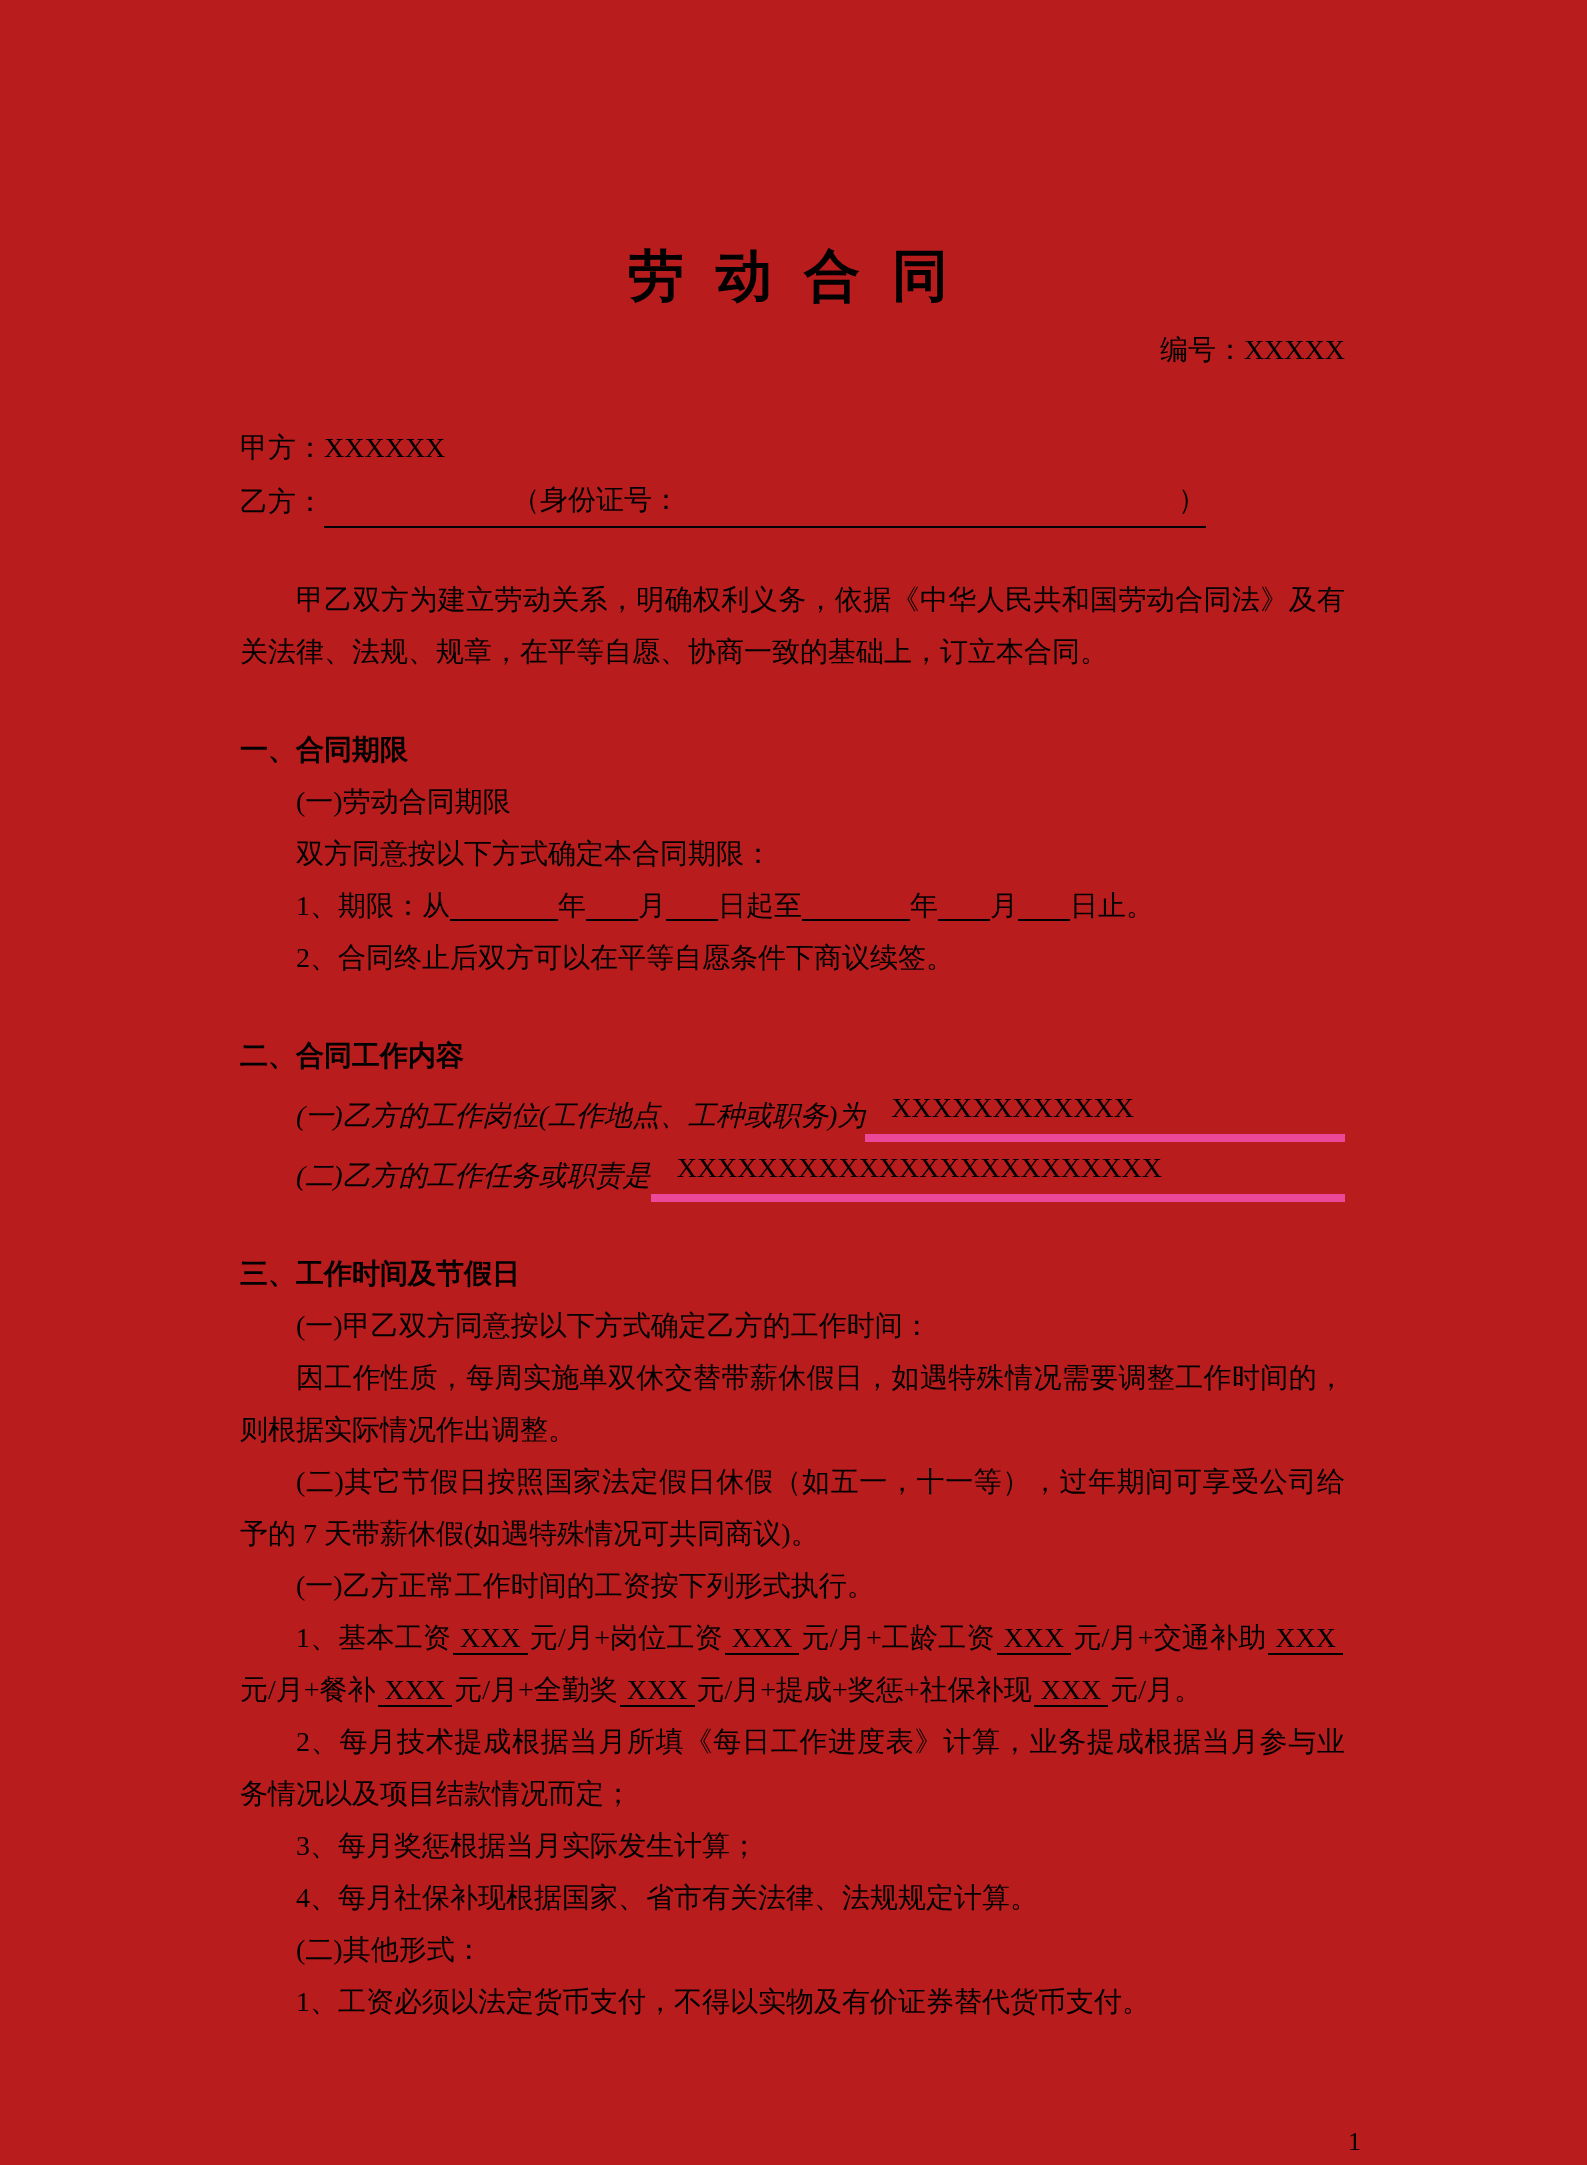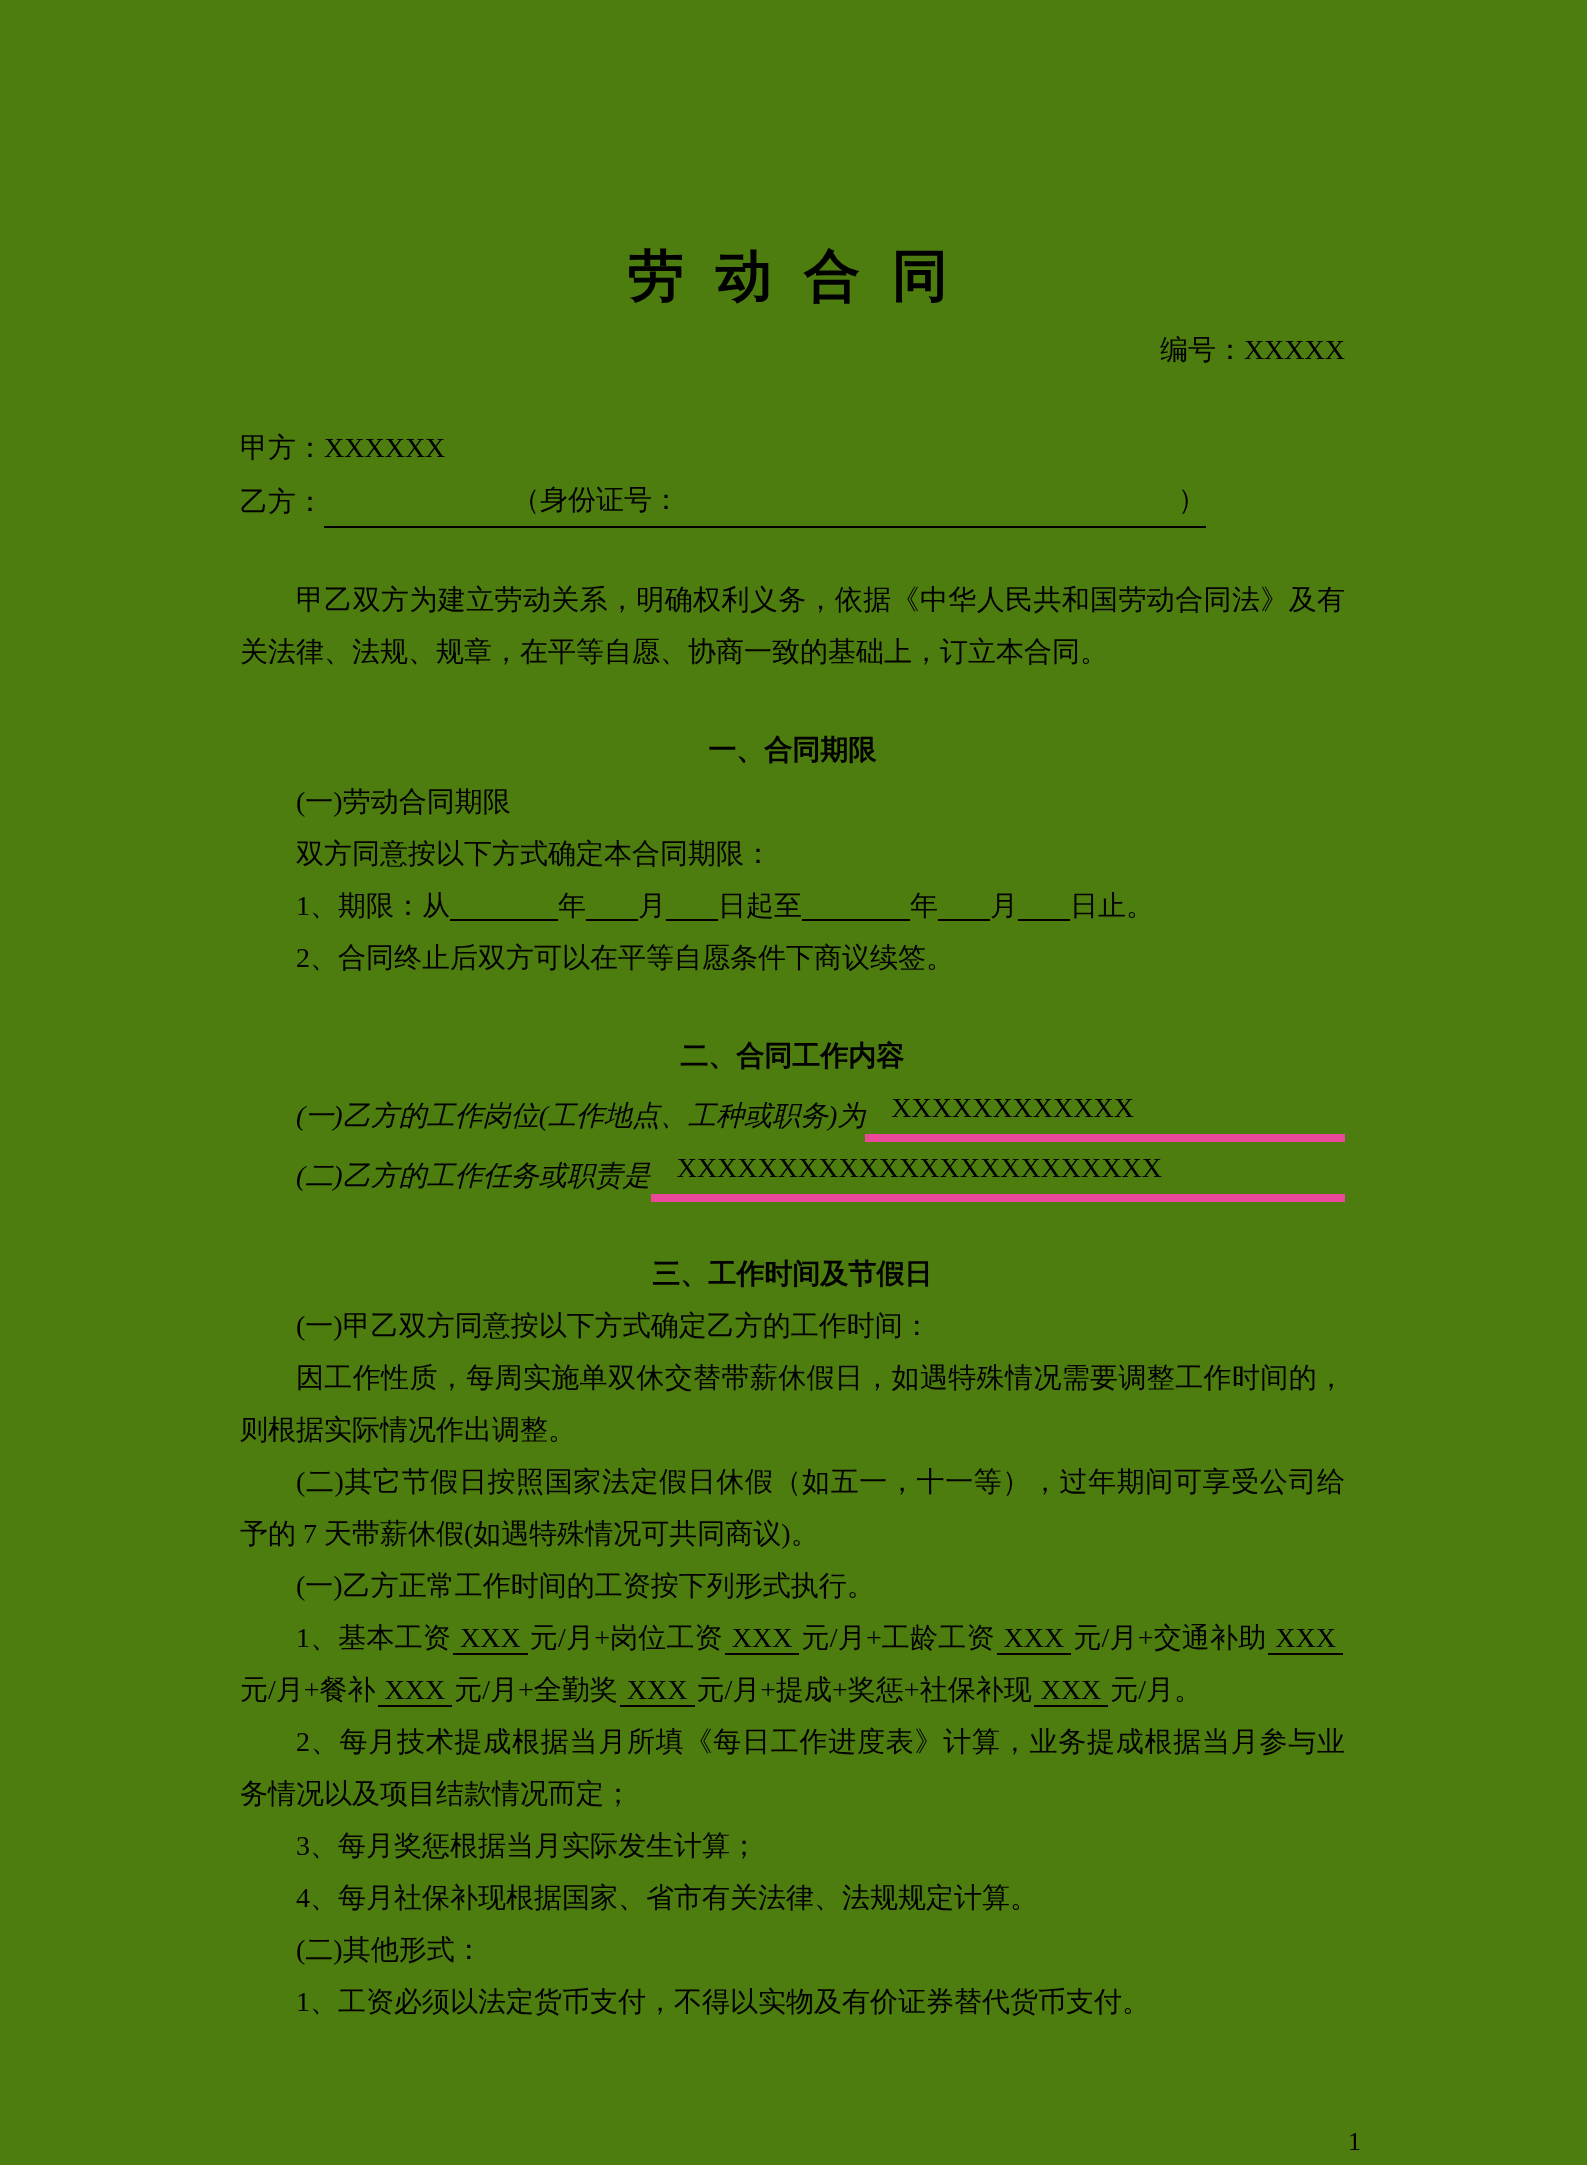--- a/index.html
+++ b/index.html
@@ -1,19 +1,19 @@
 <!DOCTYPE html>
 <html><head>
 <meta charset="utf-8">
 <style>
   html,body { margin:0; padding:0; background:#fff; }
   .page {
     position:relative;
     width:1587px; height:2165px;
-    background:#4d7c0f;
+    background:#b91c1c;
     box-sizing:border-box;
     padding:238px 242px 0 240px;
     font-family:"Liberation Serif","DejaVu Serif",serif;
     font-size:28px; line-height:52px; color:#000;
     overflow:hidden;
   }
   .title {
     font-size:56px; font-weight:bold;
     text-align:center; letter-spacing:9px;
     line-height:76px; white-space:nowrap;
@@ -27,21 +27,21 @@
     border-bottom:2px solid #000;
     box-sizing:border-box; align-items:flex-end;
   }
   .id-open { margin-left:188px; white-space:nowrap; }
   .spacer { flex:1; }
   .para { margin:0; text-align:justify; }
   .indent { text-indent:2em; }
   .gap-top { margin-top:46px; }
   h2.sec {
     font-size:28px; font-weight:bold;
-    margin:46px 0 0 0; line-height:52px;text-align:center;
+    margin:46px 0 0 0; line-height:52px;
   }
   .flexline { display:flex; margin:0; align-items:flex-end; }
   .lead { white-space:nowrap; padding-left:56px;font-style:italic; }
   .grow-line {
     flex:1; border-bottom:8px solid #ec4899;
     padding-left:26px; white-space:nowrap; overflow:hidden;
   }
   .blank {
     display:inline-block;
     border-bottom:2px solid #000;

